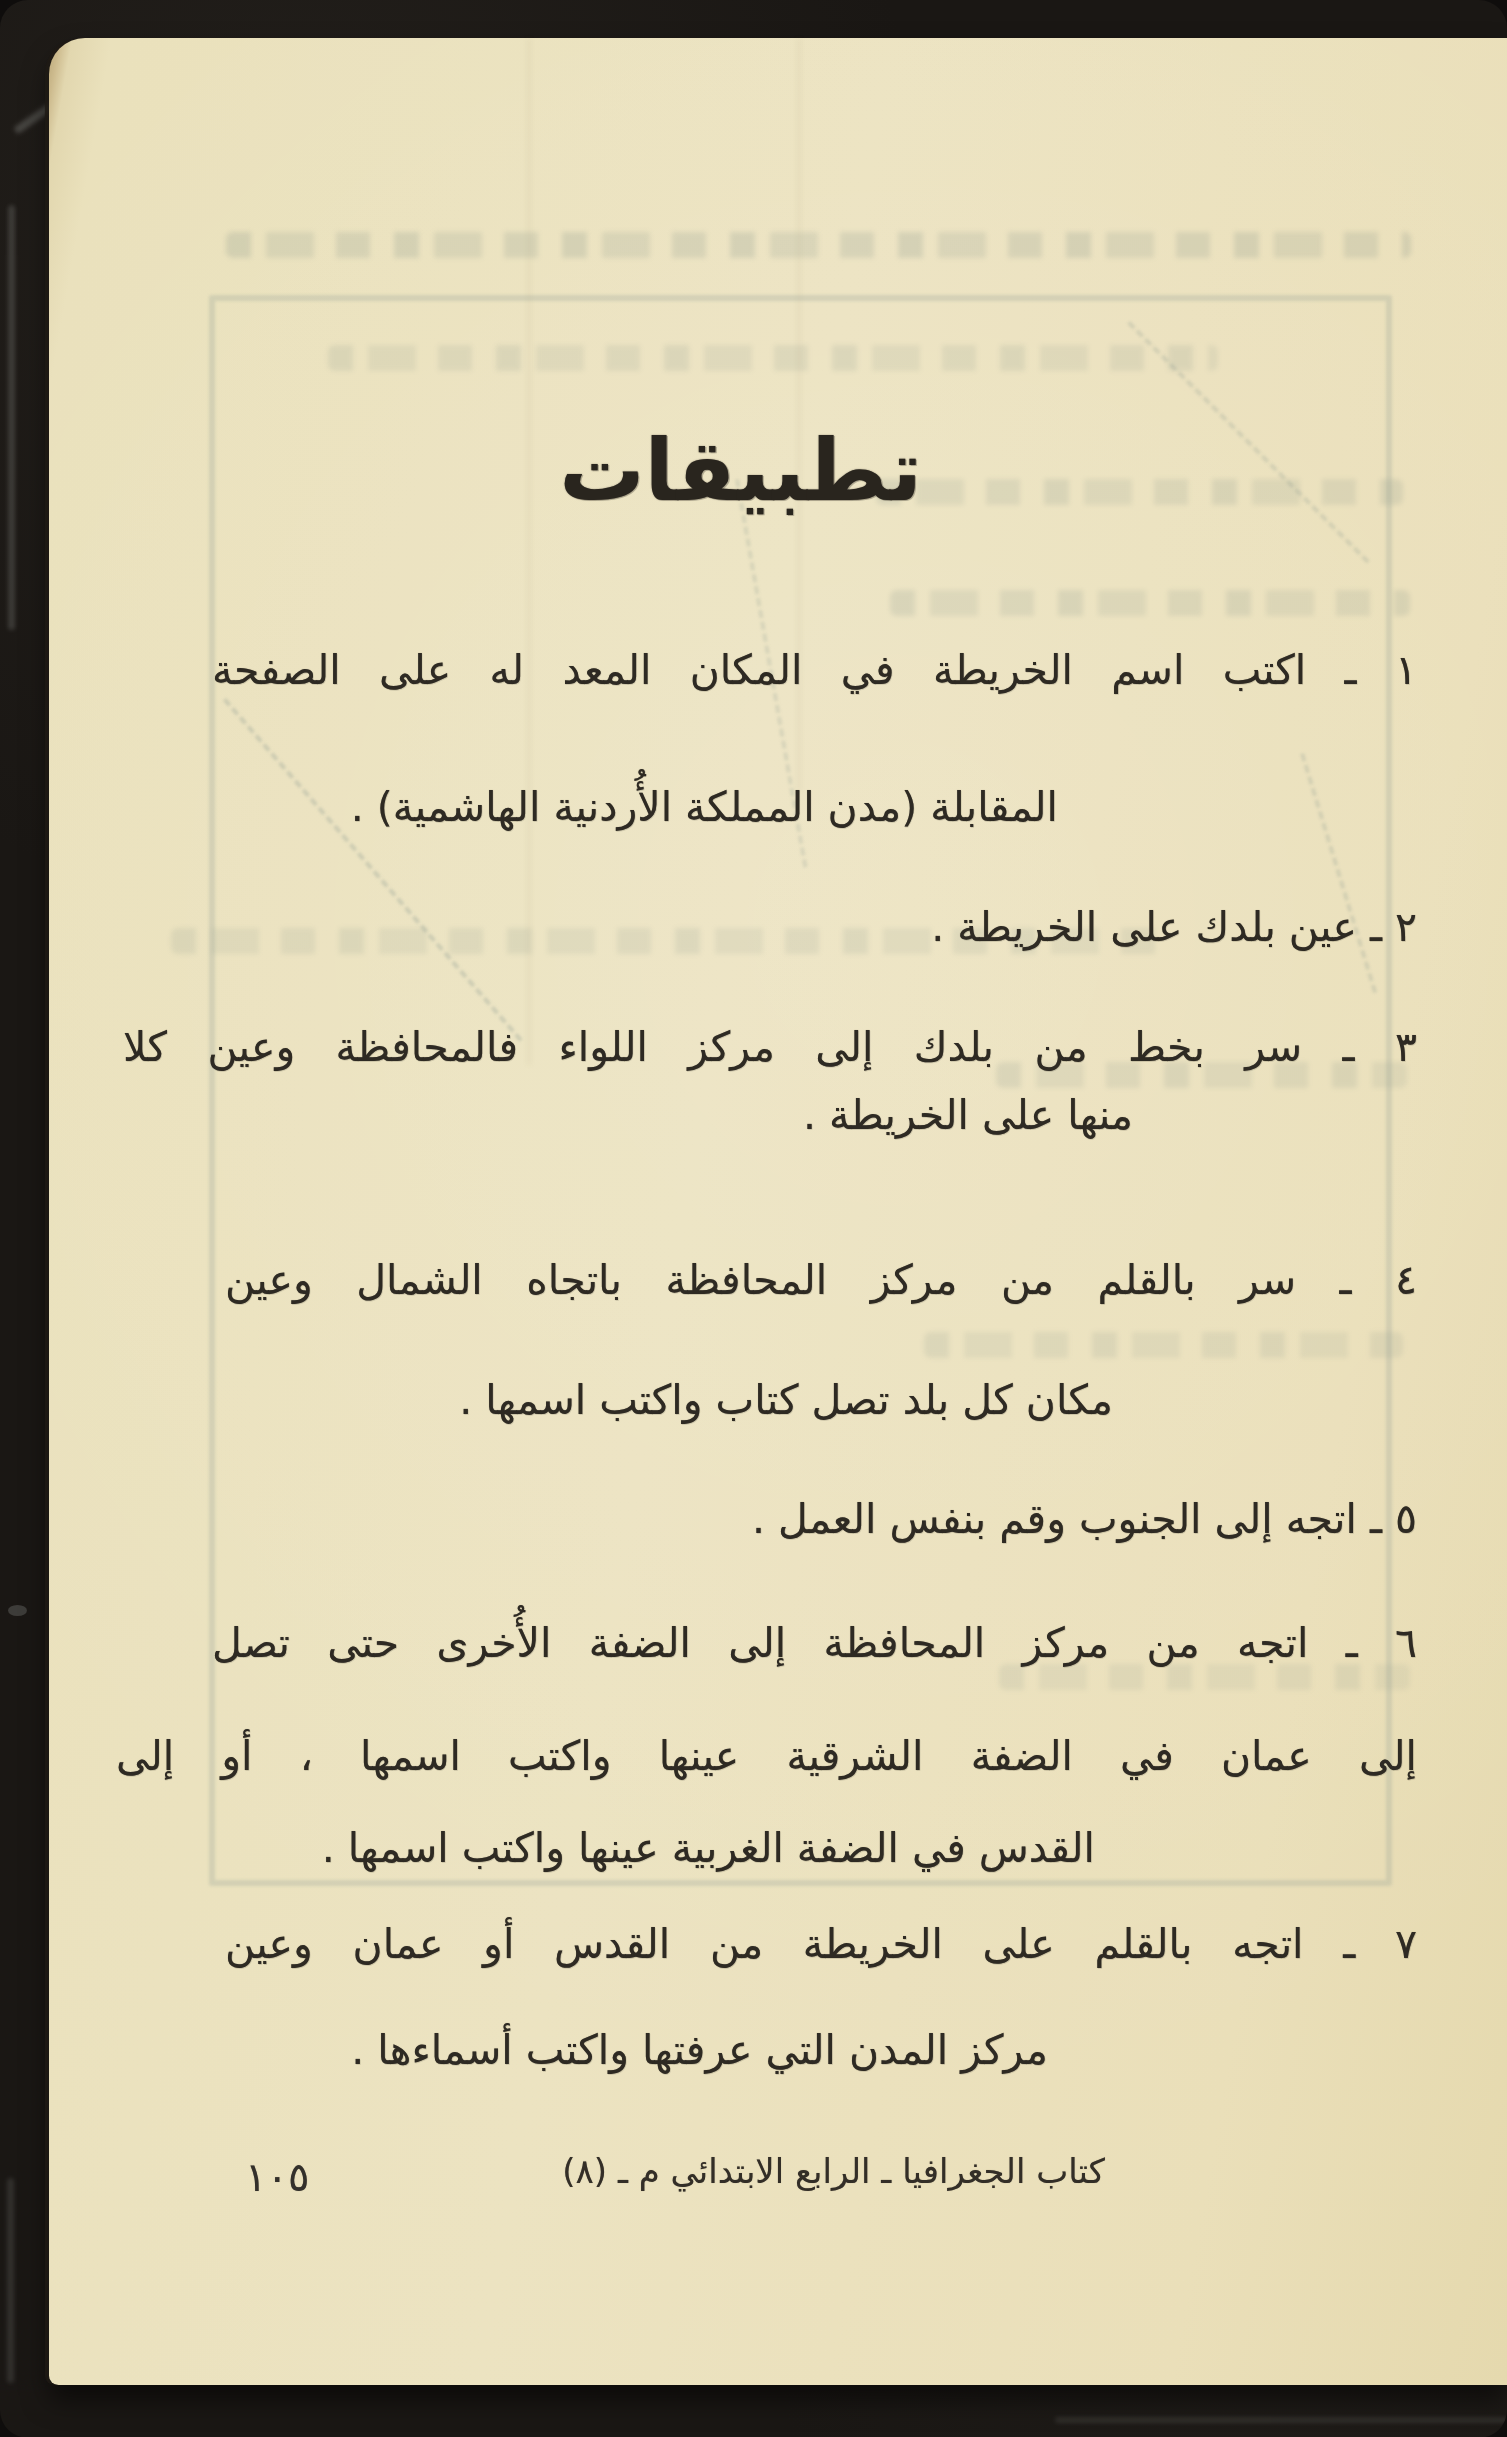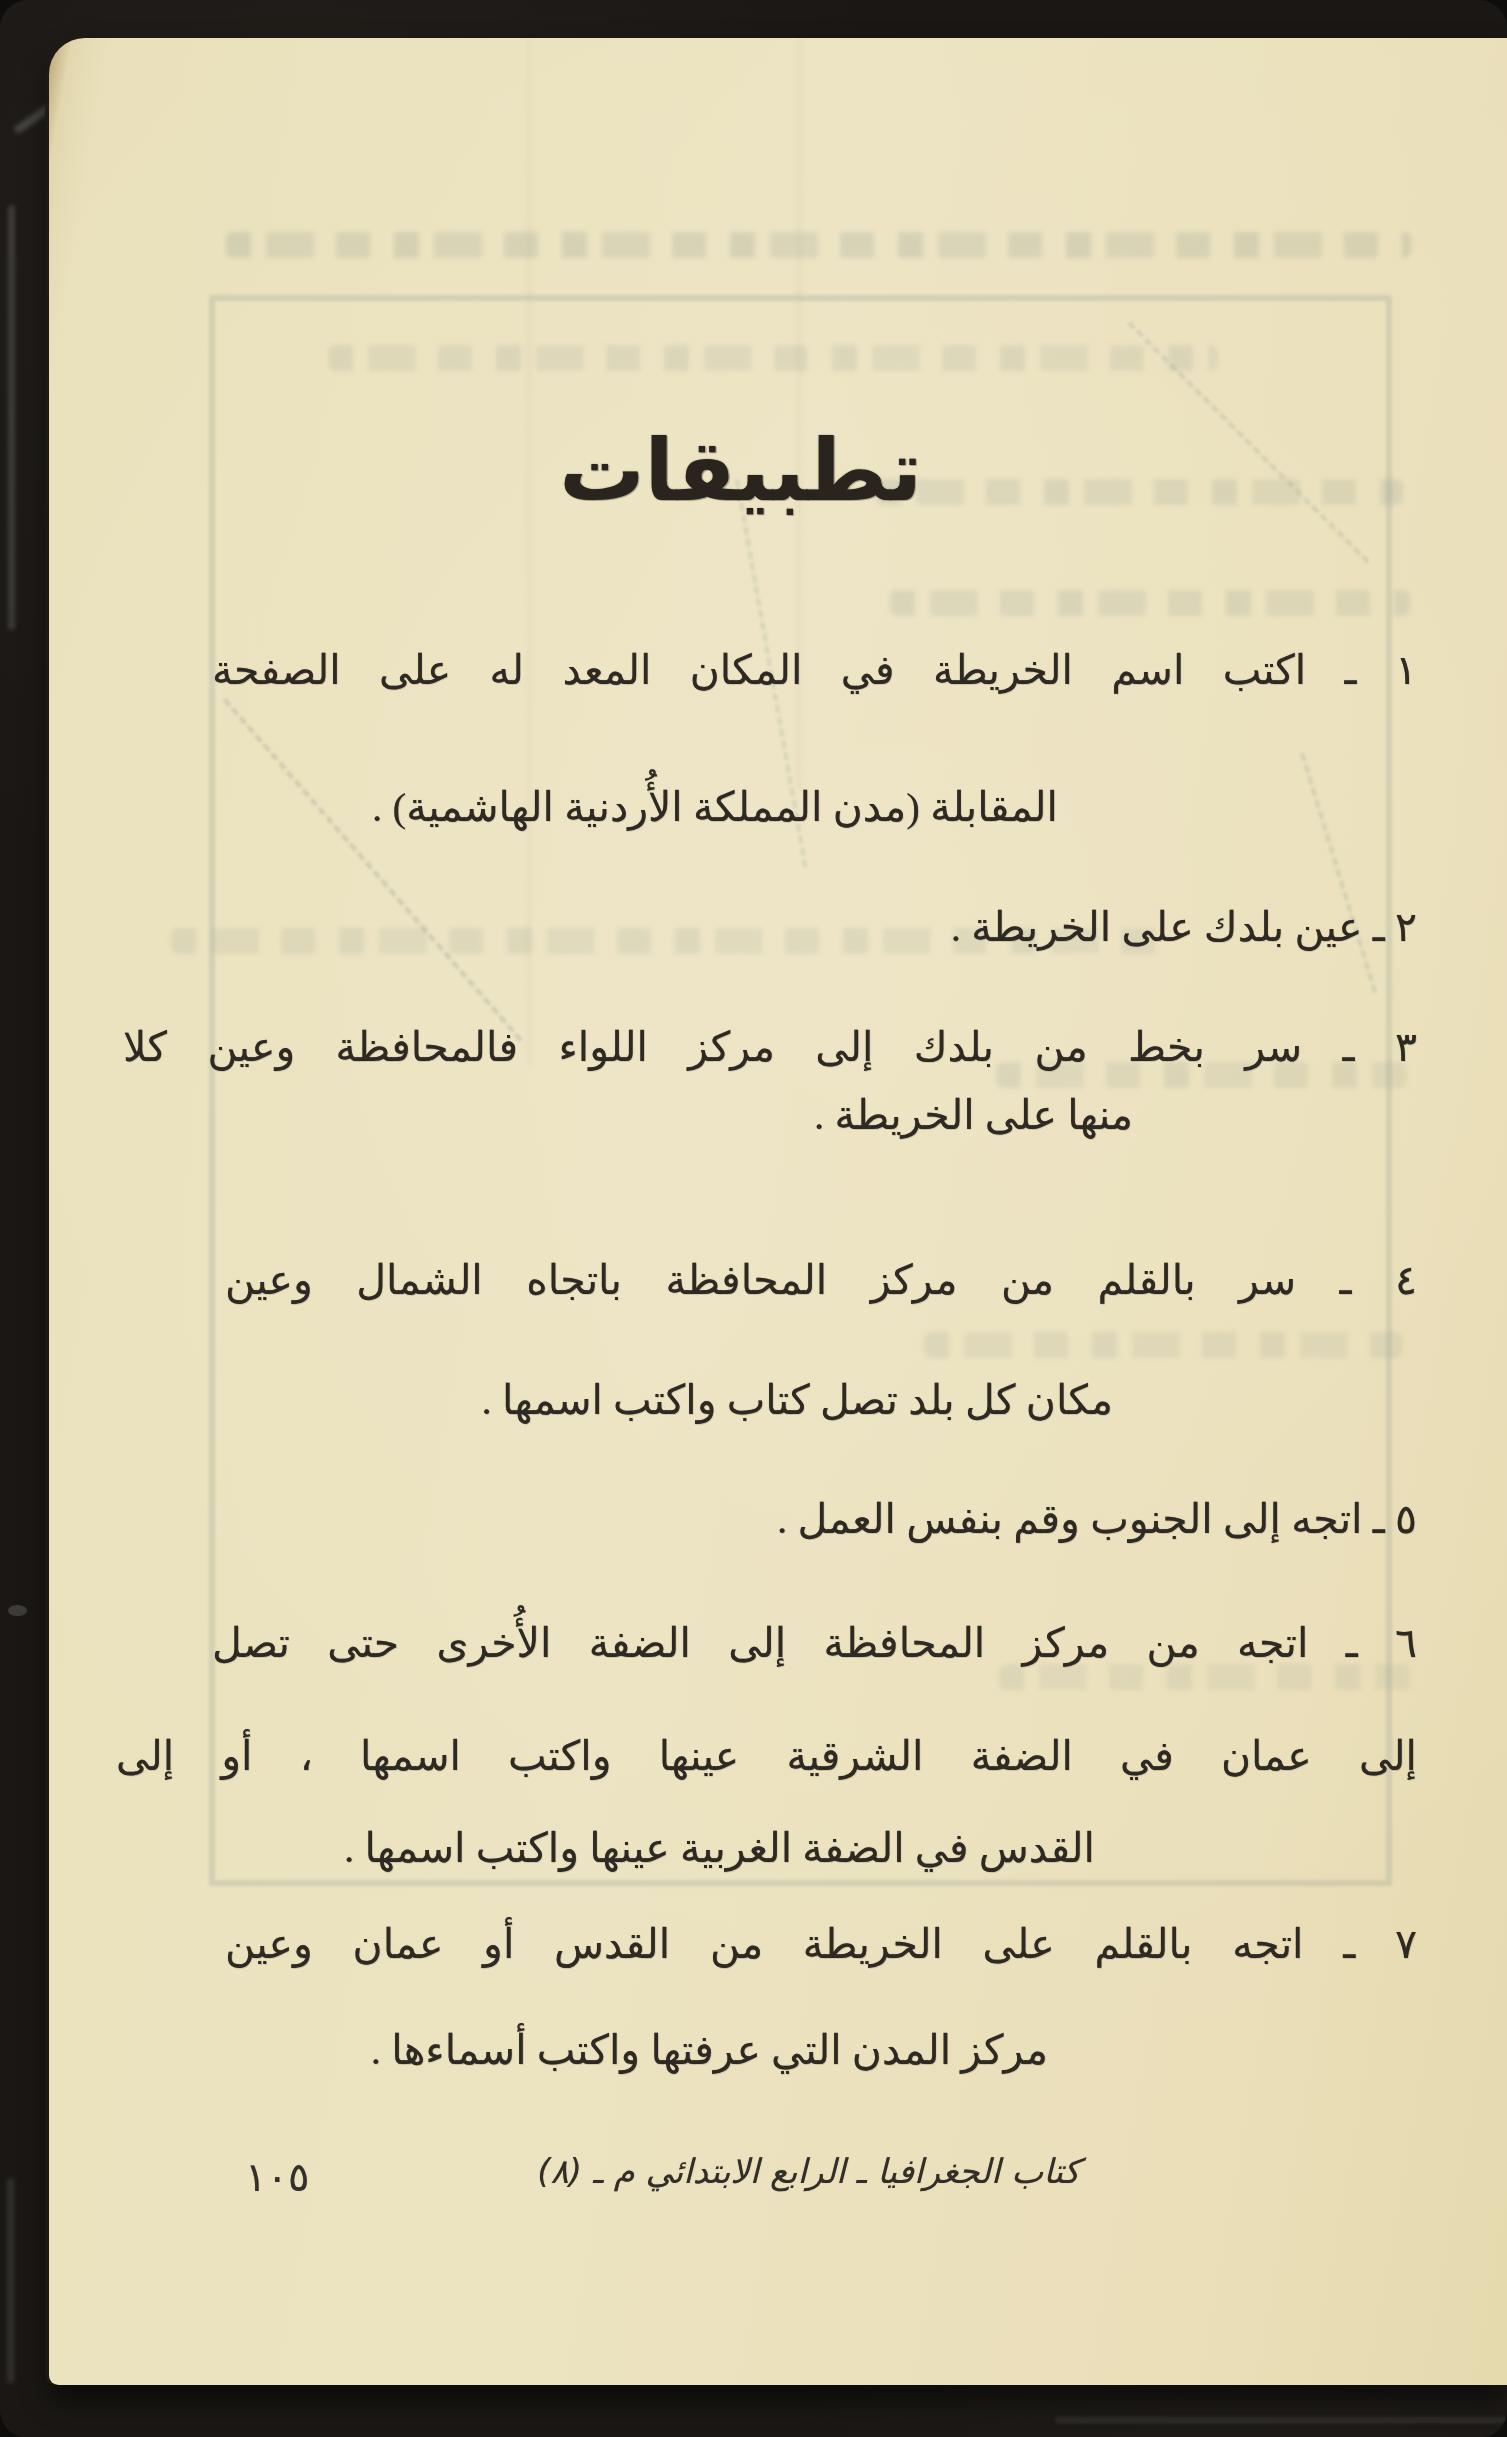--- a/index.html
+++ b/index.html
@@ -39,21 +39,20 @@
   }
   .ghost-dash{
     position:absolute;height:0;border-top:4.8px dashed rgba(138,152,144,0.32);
     filter:blur(1.4px);transform-origin:left top;
   }
   
   .tline{
     position:absolute;direction:rtl;color:#2e2a23;font-size:41px;line-height:1.45;
     text-shadow:0 0 0.7px rgba(44,38,30,0.55), 0.7px 0.7px 0 rgba(44,38,30,0.12);
     white-space:nowrap;
-    font-family:Liberation Serif, serif;
   }
   .tline.just{
     white-space:normal;text-align:justify;text-align-last:justify;text-justify:inter-word;
   }
   .page-title{
     position:absolute;left:0;right:75px;text-align:center;direction:rtl;
     font-size:85px;font-weight:bold;color:#29251e;
     text-shadow:0 0 1.4px rgba(40,34,26,0.6), 1.4px 0.7px 0 rgba(40,34,26,0.25);
   }
   .footer-title{position:absolute;direction:rtl;color:#332e27;font-size:34px;white-space:nowrap;
@@ -108,18 +107,18 @@
 
     <div class="tline" style="top:1452px;right:90px;">٥ ـ اتجه إلى الجنوب وقم بنفس العمل .</div>
 
     <div class="tline just" style="top:1576px;right:90px;width:1205px;">٦ ـ اتجه من مركز المحافظة إلى الضفة الأُخرى حتى تصل</div>
     <div class="tline" style="top:1781px;right:412px;">القدس في الضفة الغربية عينها واكتب اسمها .</div>
     <div class="tline just" style="top:1689px;right:90px;width:1301px;">إلى عمان في الضفة الشرقية عينها واكتب اسمها ، أو إلى</div>
 
     <div class="tline just" style="top:1877px;right:90px;width:1192px;">٧ ـ اتجه بالقلم على الخريطة من القدس أو عمان وعين</div>
     <div class="tline" style="top:1983px;right:459px;">مركز المدن التي عرفتها واكتب أسماءها .</div>
 
-    <div class="footer-title" style="top:2113px;right:427px;font-style:italic;">كتاب الجغرافيا ـ الرابع الابتدائي م ـ (٨)</div>
+    <div class="footer-title" style="top:2113px;right:402px;">كتاب الجغرافيا ـ الرابع الابتدائي م ـ (٨)</div>
     <div class="page-num" style="top:2116px;left:196px;text-align:right;">١٠٥</div>
 
   </div>
 </div>
 
 
 </body></html>

